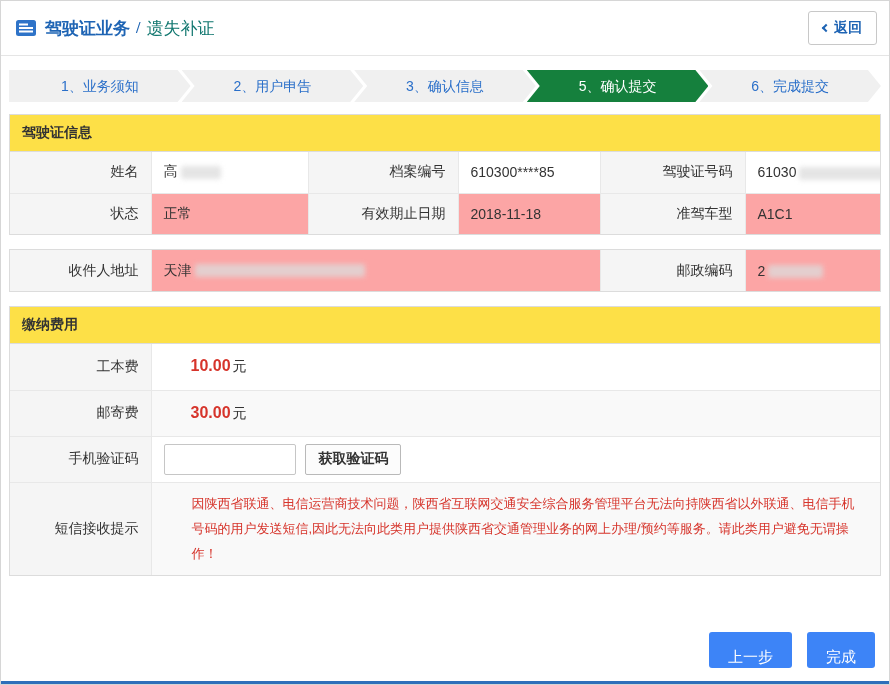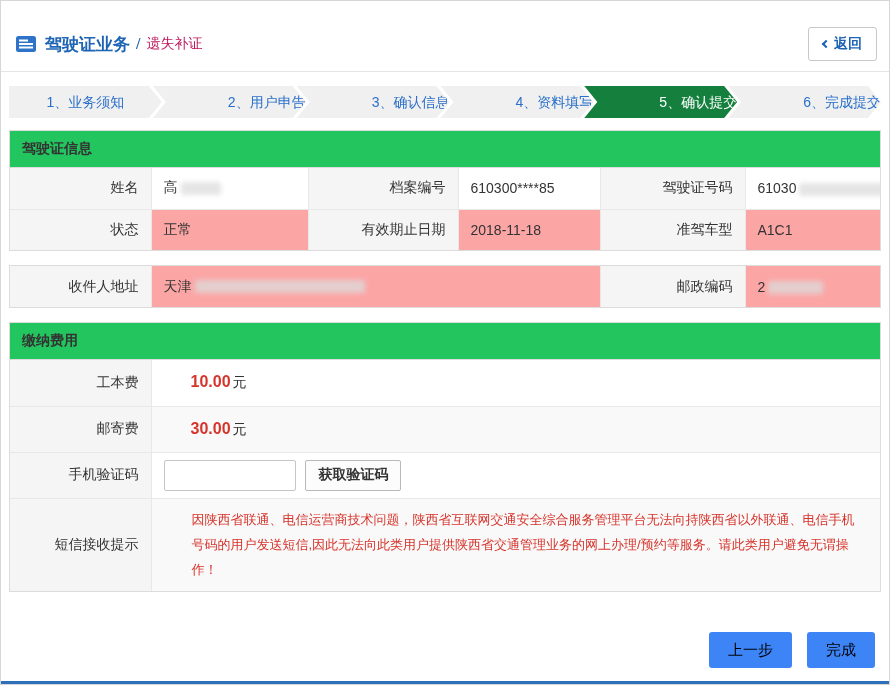--- a/index.html
+++ b/index.html
@@ -14,45 +14,45 @@
     border:1px solid #d6d6d6;
     background:#fff;
     display:flex; flex-direction:column;
     position:relative;
     overflow:hidden;
   }
   .bottom-line { position:absolute; bottom:0; left:0; width:100%; height:3px; background:#2e6fba; }
 
   
   .topbar { display:flex; align-items:center; justify-content:space-between;
-    padding:26px 12px 10px 14px; border-bottom:1px solid #e5e5e5; flex:0 0 auto;font-family:Liberation Serif, serif; }
+    padding:10px 12px 10px 14px; border-bottom:1px solid #e5e5e5; flex:0 0 auto;font-family:Liberation Serif, serif; }
   .topbar-left { display:flex; align-items:center; }
   .doc-icon { display:inline-flex; margin-right:8px; }
   .page-title { color:#1e64b4; font-size:17px; font-weight:bold; }
   .page-divider { color:#1e64b4; font-size:16px; font-weight:bold; margin:0 6px; }
-  .page-subtitle { color:#be185d; font-size:14px; }
+  .page-subtitle { color:#0f766e; font-size:17px; }
   .back-btn { display:inline-flex; align-items:center; background:#fff;
     border:1px solid #c8c8c8; border-radius:3px; padding:7px 14px;
     font-size:14px; font-weight:bold; color:#1e64b4; cursor:pointer; font-family:inherit; }
   .chev { display:inline-block; width:6px; height:6px; border-left:2px solid #1e64b4;
     border-bottom:2px solid #1e64b4; transform:rotate(45deg); margin-right:5px; }
 
   
   .steps { display:flex; padding:14px 8px 10px; flex:0 0 auto; }
   .step { flex:1; height:32px; line-height:32px; text-align:center;
     background:#f0f0f0; color:#2a6fc9; font-size:14px; cursor:pointer;
     white-space:nowrap; overflow:hidden;
     clip-path:polygon(0 0, calc(100% - 13px) 0, 100% 50%, calc(100% - 13px) 100%, 0 100%); }
   .step:not(:first-child) { margin-left:-9px;
-    clip-path:polygon(0 0, calc(100% - 13px) 0, 100% 50%, calc(100% - 13px) 100%, 0 100%, 13px 50%);text-align:right; }
+    clip-path:polygon(0 0, calc(100% - 13px) 0, 100% 50%, calc(100% - 13px) 100%, 0 100%, 13px 50%); }
   .step.active { background:#15803d; color:#fff; }
 
   
   .panel { margin:2px 8px 12px; border:1px solid #dcdcdc; flex:0 0 auto; }
-  .panel-title { background:#22c55e; border-bottom:1px solid #dcdcdc; color:#333;
+  .panel-title { background:#fde047; border-bottom:1px solid #dcdcdc; color:#333;
     font-size:14px; font-weight:bold; padding:9px 12px; }
   table { width:100%; border-collapse:collapse; table-layout:fixed; }
   td { border-right:1px solid #e8e8e8; border-bottom:1px solid #e8e8e8;
     font-size:14px; height:41px; vertical-align:middle; }
   td:last-child { border-right:none; }
   tr:last-child td { border-bottom:none; }
   td.lbl { background:#f5f5f5; text-align:right; padding-right:12px;
     font-weight:normal; color:#333; }
   td.val { background:#fff; padding-left:12px; overflow:hidden; white-space:nowrap; }
   tr.alt td.val { background:#fca5a5; }
@@ -77,22 +77,22 @@
 
   
   .redact { display:inline-block; height:13px; background:#dcdcdc; border-radius:2px;
     filter:blur(2.5px); vertical-align:middle; margin-left:3px; opacity:.75; }
   .rw40 { width:40px; } .rw55 { width:55px; } .rw70 { width:70px; }
   .rw90 { width:90px; } .rw170 { width:170px; }
 
   
   .actions { margin-top:auto; display:flex; justify-content:flex-end; gap:15px;
     padding:6px 14px 16px 0; flex:0 0 auto; }
-  .btn-blue { background:#3d84f7; color:#000000; border:none; border-radius:3px;
-    font-size:15px; padding:8px 19px; height:36px; cursor:pointer; font-family:inherit; }
+  .btn-blue { background:#3d84f7; color:#ffffff; border:none; border-radius:3px;
+    font-size:15px; padding:16px 19px; height:36px; cursor:pointer; font-family:inherit; }
 </style>
 </head>
 <body>
 
 <div class="page">
 
   <div class="topbar">
     <div class="topbar-left">
       <span class="doc-icon">
         <svg width="22" height="18" viewBox="0 0 22 18">
@@ -109,21 +109,20 @@
     <button class="back-btn">
       <span class="chev"></span>
       <span>返回</span>
     </button>
   </div>
 
   <div class="steps">
     <div class="step">1、业务须知</div>
     <div class="step">2、用户申告</div>
     <div class="step">3、确认信息</div>
-    <div class="step">4、资料填写</div>
     <div class="step active">5、确认提交</div>
     <div class="step">6、完成提交</div>
   </div>
 
   <section class="panel">
     <div class="panel-title">驾驶证信息</div>
     <table>
       <colgroup>
         <col class="c-lbl1">
           <col class="c-val1">

